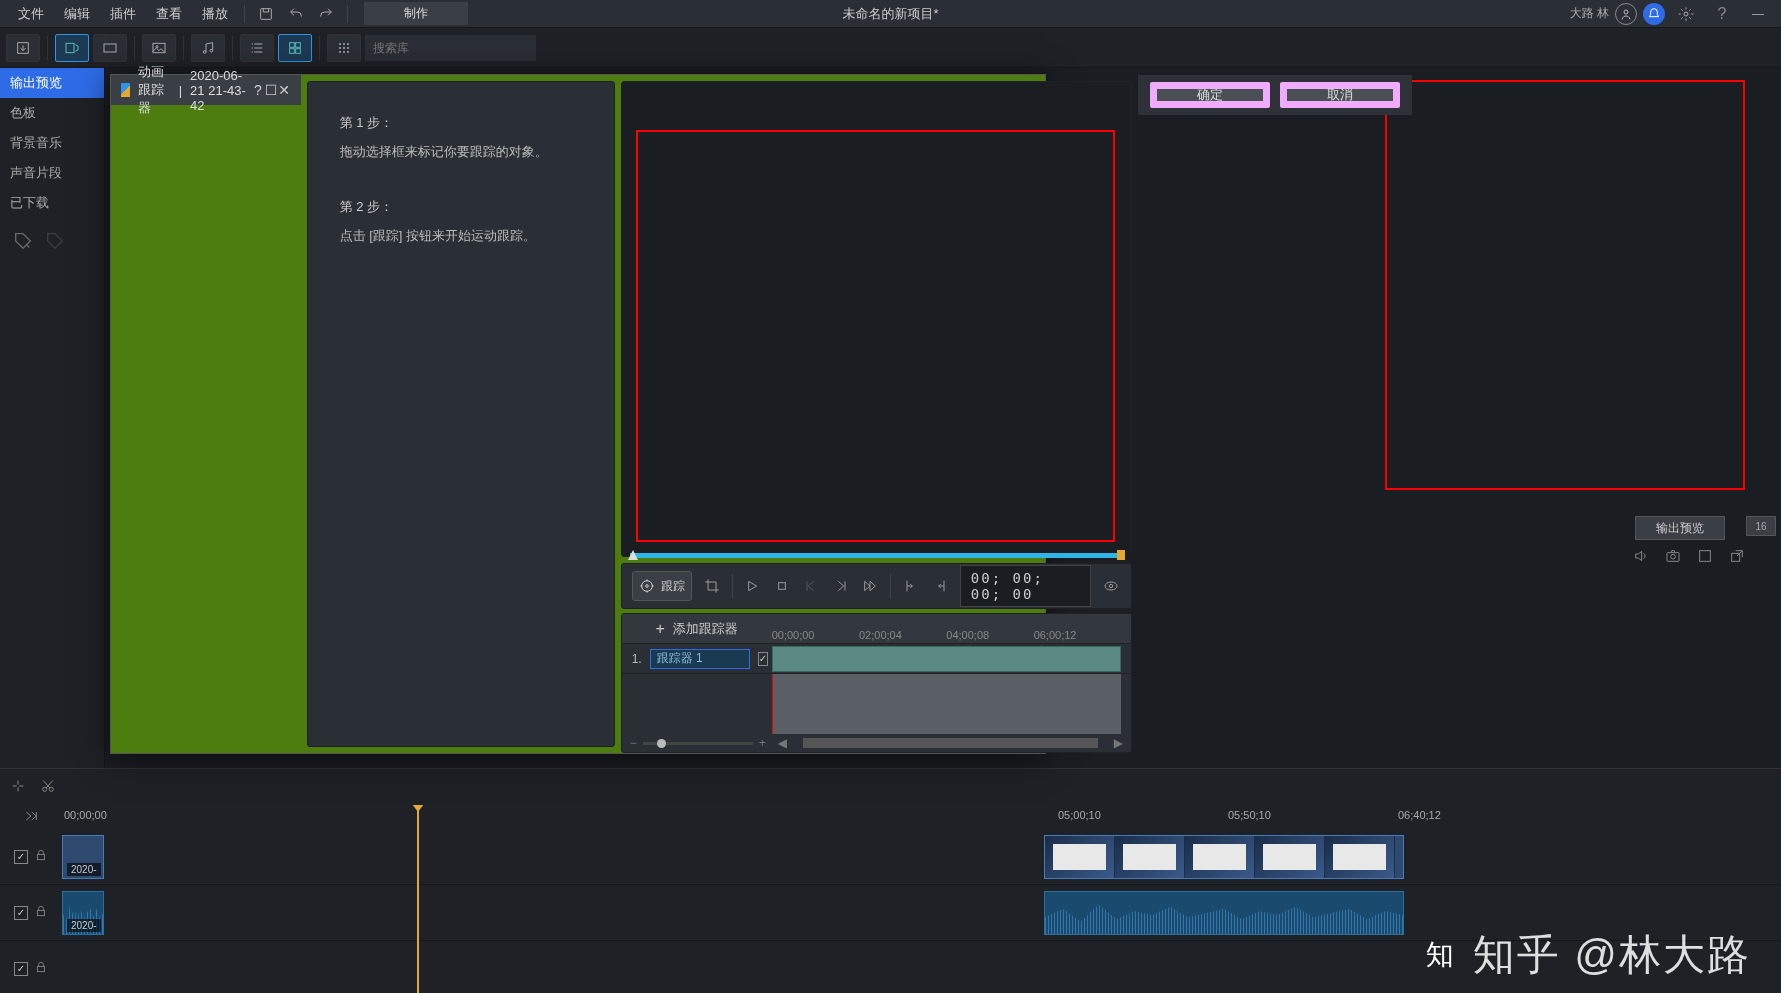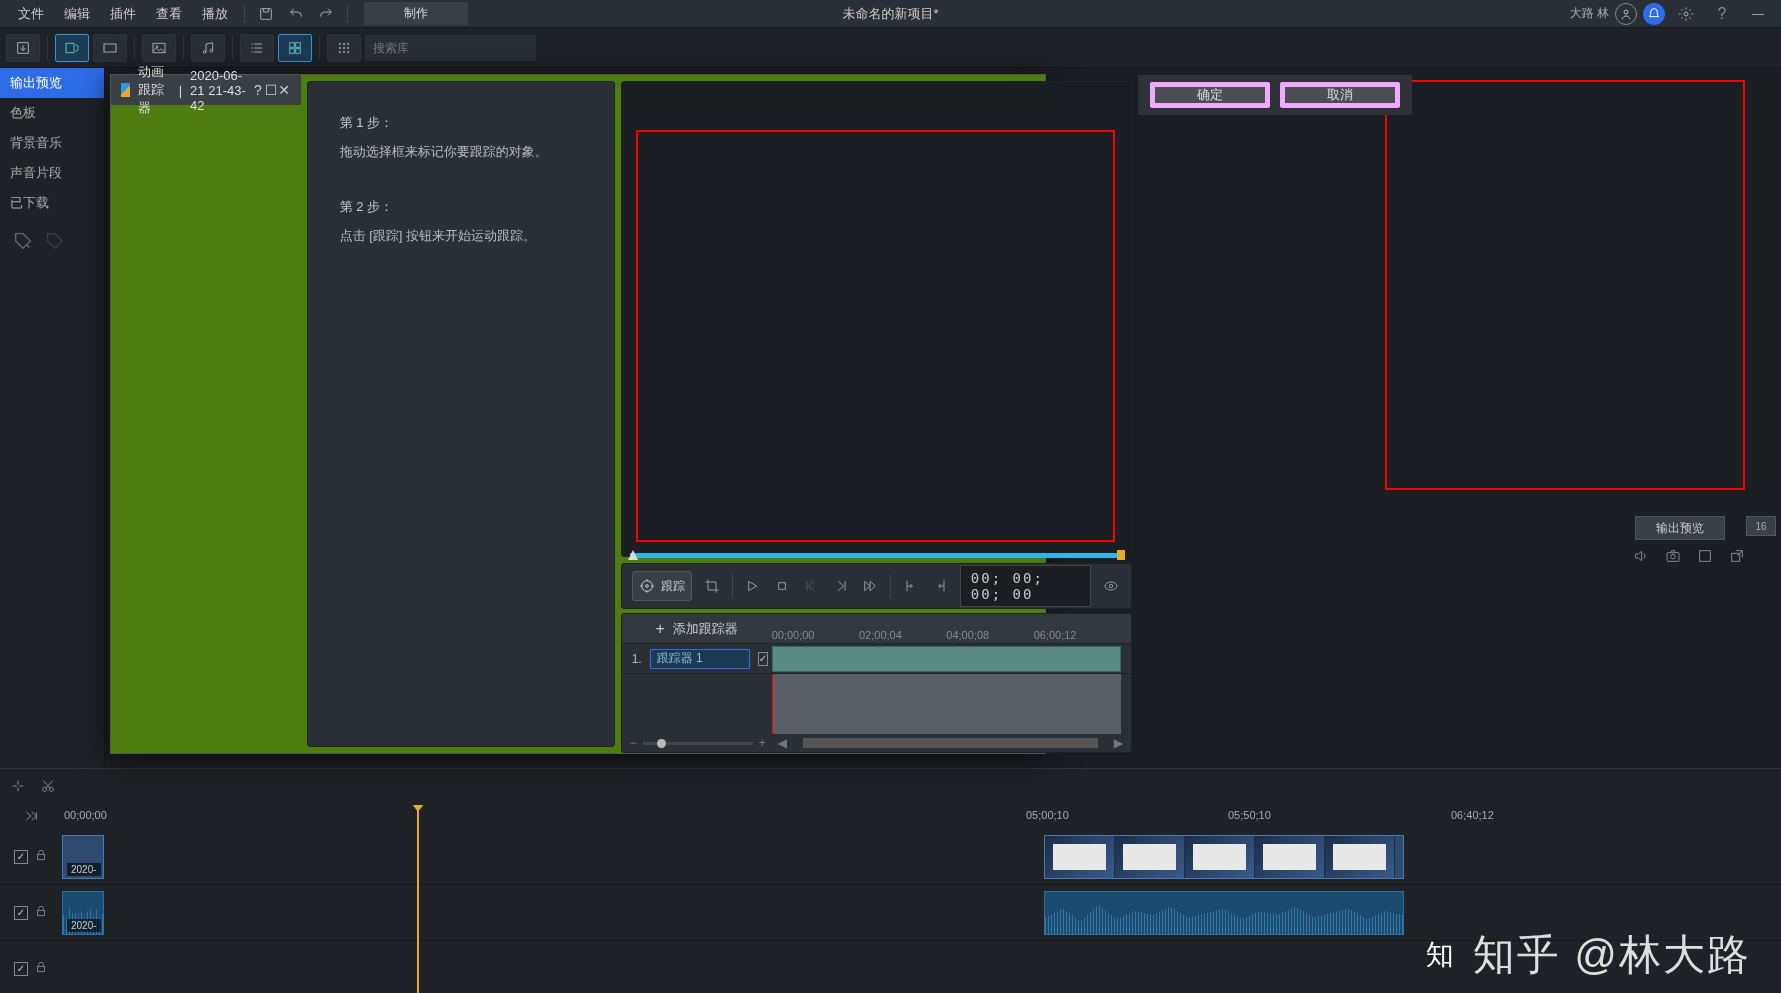--- a/index.html
+++ b/index.html
@@ -69,21 +69,21 @@
 .tracker-input { background: #1a3a52; border: 1px solid #2e6be6; padding: 2px 6px; color: #8bd; font-size: 12px; width: 100px; }
 .tracker-clip { flex: 1; height: 26px; background: #5a8a82; border: 1px solid #3a6a5e; margin-right: 10px; }
 .checkbox { width: 14px; height: 14px; border: 1px solid #888; display: flex; align-items: center; justify-content: center; color: #ccc; font-size: 10px; }
 .zoom-row { height: 18px; display: flex; align-items: center; padding: 0 8px; gap: 6px; color: #777; }
 .zoom-track { flex: 0 0 110px; height: 3px; background: #444; position: relative; }
 .zoom-track::after { content: ''; position: absolute; left: 14px; top: -3px; width: 9px; height: 9px; border-radius: 50%; background: #bbb; }
 .hscroll { flex: 1; height: 10px; background: #222; position: relative; margin: 0 10px;}
 .hscroll::before { content:''; position:absolute; left:0; top:0; width:100%; height:100%; background:#555; }
 
 .dialog-footer { height: 40px; background: #2e3238; display: flex; align-items: center; justify-content: flex-end; padding: 0 12px; gap: 10px; }
-.dlg-btn { width: 120px; height: 26px; background: #4a4e55; border: 5px solid #f0abfc; color: #ddd; display: flex; align-items: center; justify-content: center; cursor: pointer; font-size: 13px; border-radius: 2px; }
+.dlg-btn { width: 120px; height: 26px; background: #4a4e55; border: 7px solid #f0abfc; color: #ddd; display: flex; align-items: center; justify-content: center; cursor: pointer; font-size: 13px; border-radius: 2px; }
 
 
 .right-preview { position: absolute; right: 36px; top: 80px; width: 360px; height: 410px; }
 .right-red { position: absolute; inset: 0; border: 2px solid #f00; }
 .output-btn { position: absolute; right: 56px; top: 516px; width: 90px; height: 24px; background: #3a3e45; border: 1px solid #555; color: #ccc; display: flex; align-items: center; justify-content: center; font-size: 12px; }
 .right-zoom { position: absolute; right: 5px; top: 516px; width: 30px; height: 20px; background:#3a3e45; border:1px solid #555; font-size:10px; display:flex; align-items:center; justify-content:center; color:#aaa;}
 .right-icons { position: absolute; right: 36px; top: 548px; display: flex; gap: 16px; color: #888; font-size: 16px; }
 
 
 .bottom-timeline { position: absolute; left: 0; right: 0; bottom: 0; height: 225px; background: #1e2126; border-top: 1px solid #333; }
@@ -438,23 +438,23 @@
         <span class="checkbox">✓</span>
         <span><svg viewBox="0 0 24 24" style="width:14px">
               <rect x="6" y="11" width="12" height="9"></rect>
               <path d="M8 11V8a4 4 0 018 0v3"></path>
             </svg></span>
       </div>
     </div>
     <div class="tl-right">
       <div class="tl-ruler2">
         <span class="mark" style="left:2px">00;00;00</span>
-        <span class="mark" style="left:964px">05;00;10</span>
+        <span class="mark" style="left:996px">05;00;10</span>
         <span class="mark" style="left:1166px">05;50;10</span>
-        <span class="mark" style="left:1389px">06;40;12</span>
+        <span class="mark" style="left:1336px">06;40;12</span>
       </div>
       <div class="tl-track">
         <div class="video-clip" style="width:42px">
           <span class="clip-label">2020-</span>
         </div>
         <div class="video-clip far">
           <div class="thumb"></div>
             <div class="thumb"></div>
             <div class="thumb"></div>
             <div class="thumb"></div>

